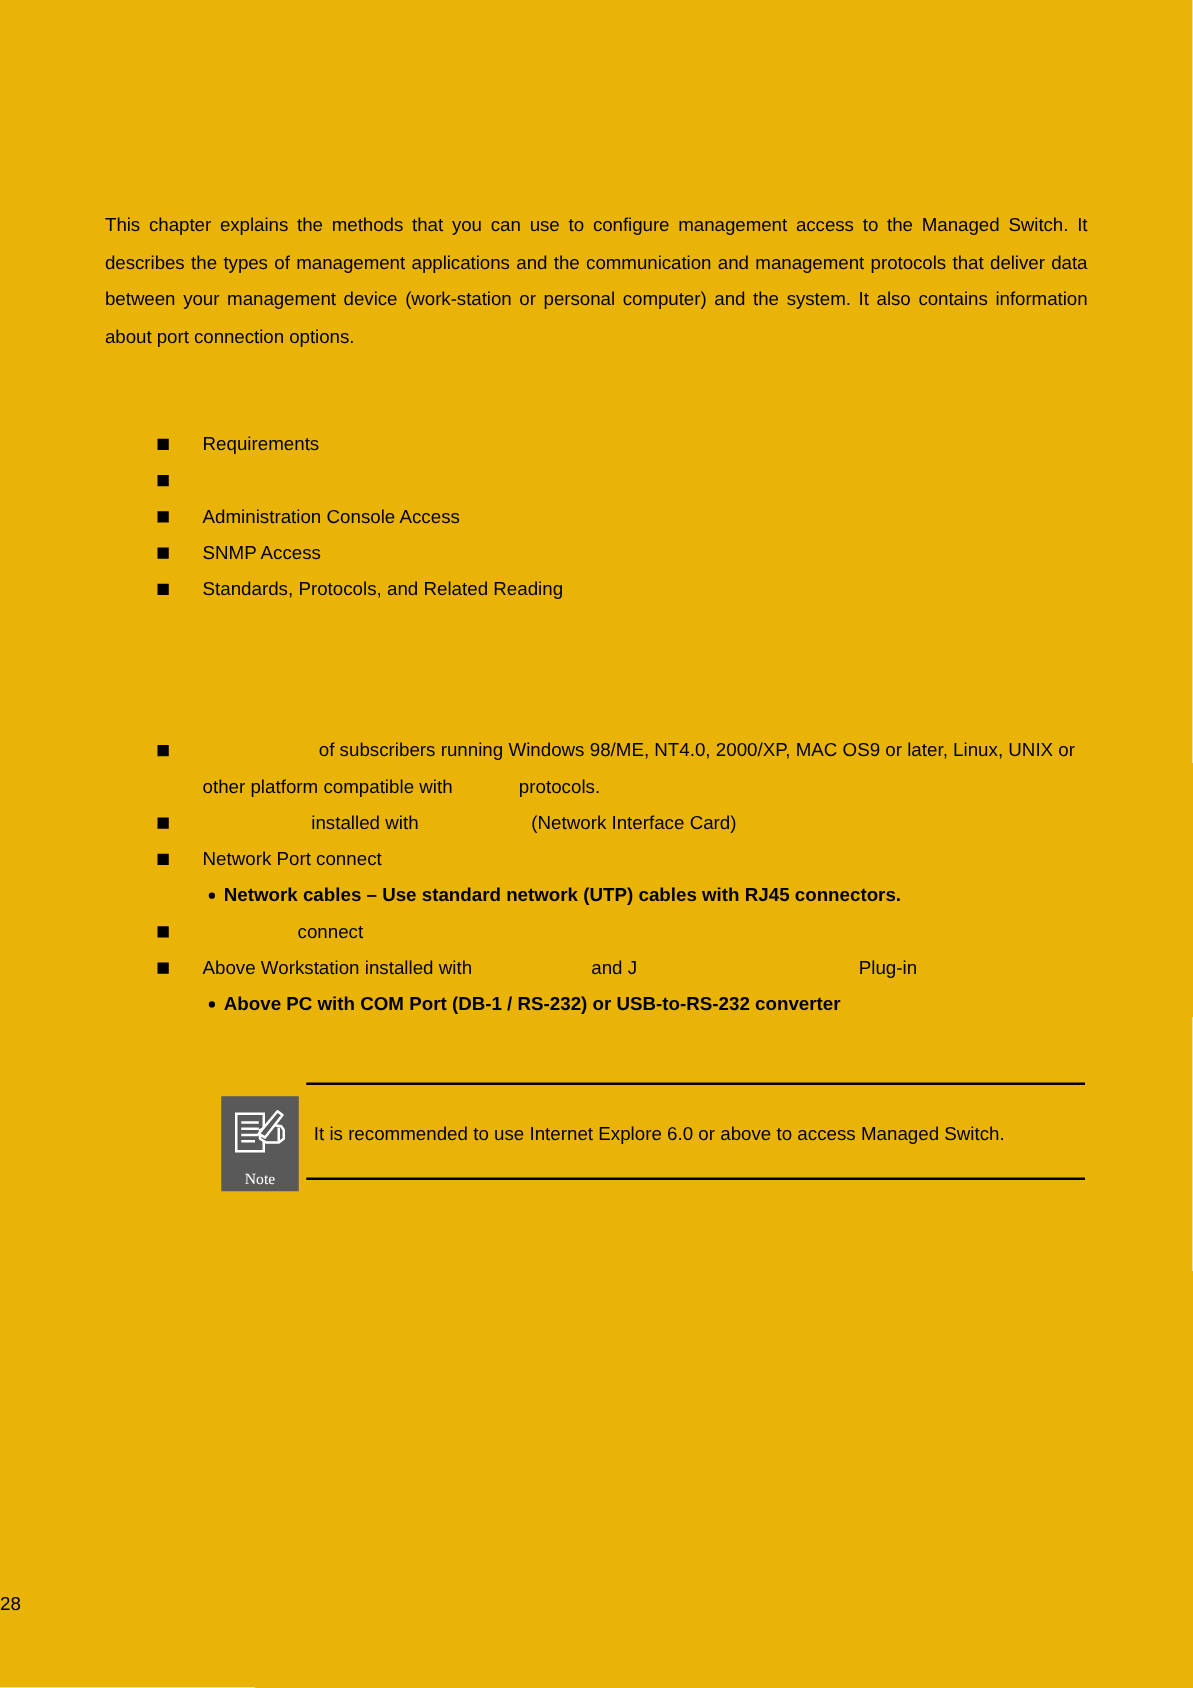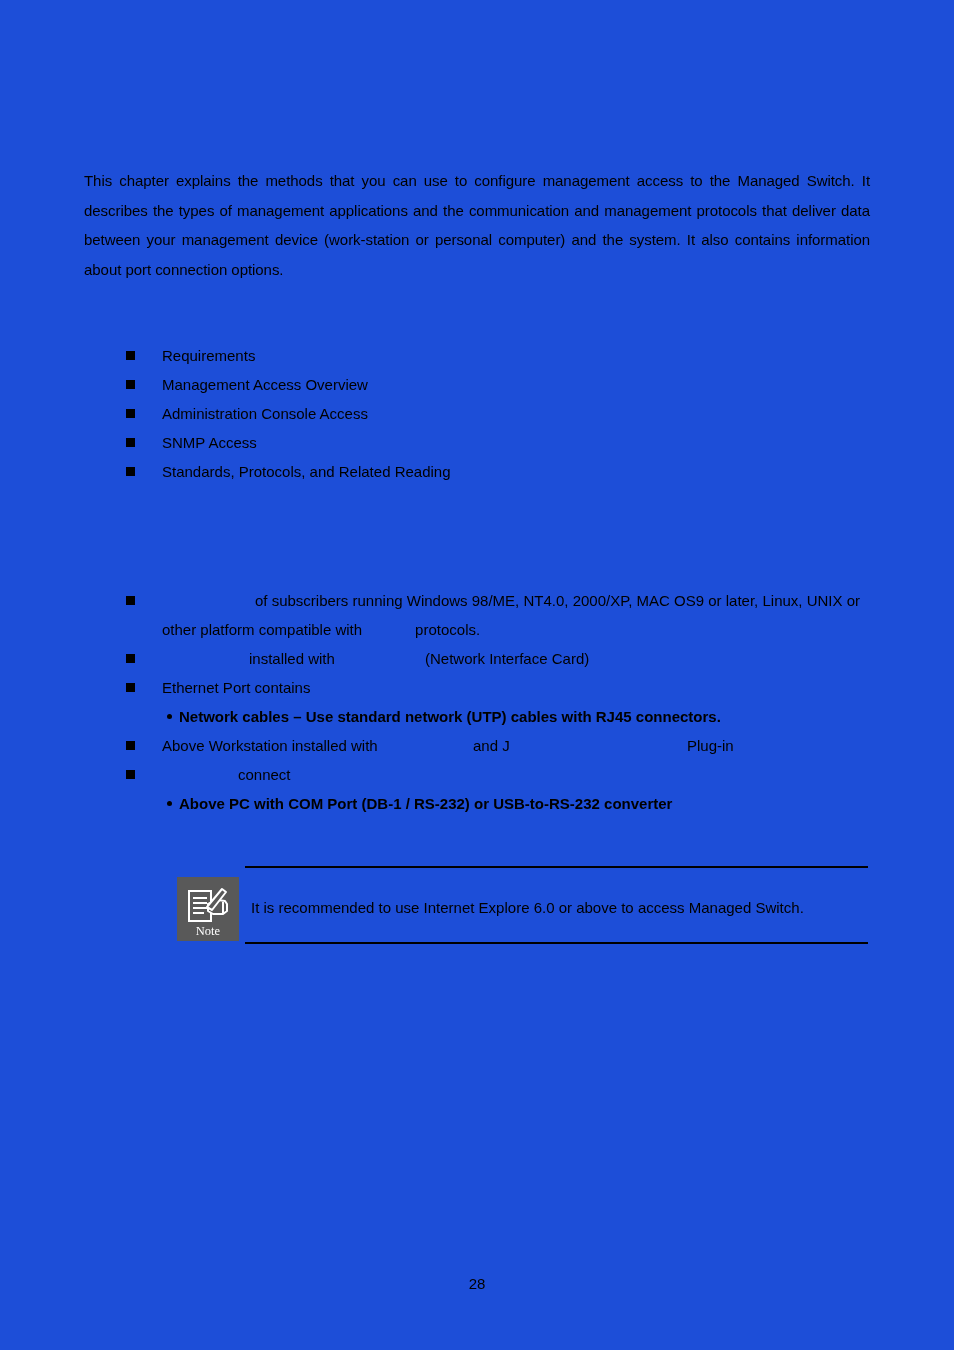--- a/index.html
+++ b/index.html
@@ -10,21 +10,21 @@
   }
   body {
     font-family: "Liberation Sans", sans-serif;
     color: #000000;
     -webkit-font-smoothing: antialiased;
   }
   .page {
     position: relative;
     width: 954px;
     height: 1350px;
-    background: #1d4ed8;
+    background: #eab308;
     overflow: hidden;
     box-sizing: border-box;
   }
 
   
   .intro {
     position: absolute;
     left: 84px;
     top: 166px;
     width: 786px;
@@ -137,21 +137,21 @@
     background: #000000;
   }
   .note-rule-top { top: 0; }
   .note-rule-bottom { top: 76px; }
 
   .note-icon {
     position: absolute;
     left: 0;
     top: 11px;
     width: 62px;
-    height: 64px;
+    height: 76px;
     background: #595959;
   }
   .note-icon svg {
     display: block;
   }
   .note-icon-label {
     position: absolute;
     left: 0;
     bottom: 3px;
     width: 62px;
@@ -170,42 +170,40 @@
     line-height: 22px;
     white-space: nowrap;
   }
 
   
   .page-number {
     position: absolute;
     left: 0;
     top: 1274px;
     width: 954px;
-    text-align: center;
     font-size: 15px;
     line-height: 20px;
   }
 </style>
 </head>
 <body>
 
 <div class="page">
 
   <div class="intro">This chapter explains the methods that you can use to configure management access to the Managed Switch. It describes the types of management applications and the communication and management protocols that deliver data between your management device (work-station or personal computer) and the system. It also contains information about port connection options.</div>
 
   <div class="contents-list">
 
     <div class="sq-row">
       <span class="sq-bullet"></span>
       <span class="sq-label">Requirements</span>
     </div>
 
     <div class="sq-row">
       <span class="sq-bullet"></span>
-      <span class="sq-label">Management Access Overview</span>
     </div>
 
     <div class="sq-row">
       <span class="sq-bullet"></span>
       <span class="sq-label">Administration Console Access</span>
     </div>
 
 
     <div class="sq-row">
       <span class="sq-bullet"></span>
@@ -230,38 +228,38 @@
     </div>
 
     <div class="req-row">
       <span class="req-bullet"></span>
       <span class="req-text" style="left:249px;">installed with</span>
       <span class="req-text" style="left:425px;">(Network Interface Card)</span>
     </div>
 
     <div class="req-row">
       <span class="req-bullet"></span>
-      <span class="req-text" style="left:162px;">Ethernet Port contains</span>
+      <span class="req-text" style="left:162px;">Network Port connect</span>
     </div>
 
     <div class="dot-row">
       <span class="dot-bullet"></span>
       <span class="dot-label">Network cables – Use standard network (UTP) cables with RJ45 connectors.</span>
     </div>
 
     <div class="req-row">
       <span class="req-bullet"></span>
+      <span class="req-text" style="left:238px;">connect</span>
+    </div>
+
+    <div class="req-row">
+      <span class="req-bullet"></span>
       <span class="req-text" style="left:162px;">Above Workstation installed with</span>
       <span class="req-text" style="left:473px;">and J</span>
       <span class="req-text" style="left:687px;">Plug-in</span>
-    </div>
-
-    <div class="req-row">
-      <span class="req-bullet"></span>
-      <span class="req-text" style="left:238px;">connect</span>
     </div>
 
     <div class="dot-row">
       <span class="dot-bullet"></span>
       <span class="dot-label">Above PC with COM Port (DB-1 / RS-232) or USB-to-RS-232 converter</span>
     </div>
 
   </div>
 
   <div class="note-box">

